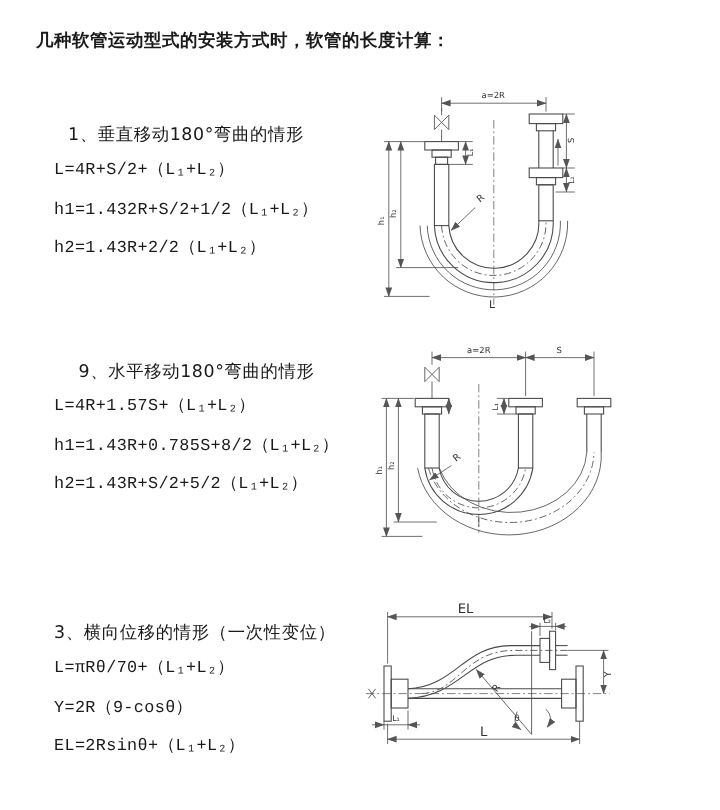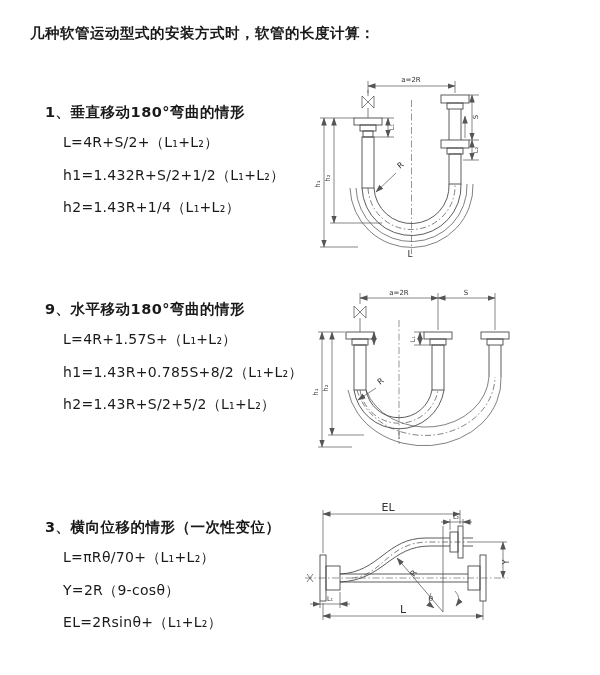--- a/index.html
+++ b/index.html
@@ -1,22 +1,22 @@
 <!DOCTYPE html>
 <html><head>
 <meta charset="utf-8">
 <style>
   html,body{margin:0;padding:0;background:#fff;}
   .page{position:relative;width:600px;height:675px;background:#ffffff;overflow:hidden;
         font-family:"DejaVu Sans","Liberation Sans",sans-serif;color:#1a1a1a;}
   .title{position:absolute;left:30px;top:24px;font-size:14.5px;font-weight:700;letter-spacing:.5px;}
   .section{position:absolute;left:45px;}
   .sec1{top:103px}.sec2{top:300px}.sec3{top:518px}
-  .heading{font-size:14.5px;font-weight:700;letter-spacing:.5px;}
-  .formula{margin-left:18px;font-size:14px;line-height:32.5px;letter-spacing:.3px;}
+  .heading{font-size:14.5px;font-weight:400;letter-spacing:.5px;text-align:center;}
+  .formula{font-size:14px;line-height:32.5px;letter-spacing:.3px;font-family:Liberation Mono, monospace;}
   .formulas{margin-top:4px;}
   .dgm{position:absolute;}
   .d1{left:310px;top:66px}.d2{left:308px;top:282px}.d3{left:300px;top:500px}
   svg text{font-family:"DejaVu Sans",sans-serif;fill:#333;}
   .ln{stroke:#4a4a4a;stroke-width:.9;fill:none;}
   .tn{stroke:#4a4a4a;stroke-width:.7;fill:none;}
   .dim{stroke:#555;stroke-width:.7;fill:none;}
   .cl{stroke:#6a6a6a;stroke-width:.7;fill:none;stroke-dasharray:7 2.5 1.5 2.5;}
   .hd{stroke-dasharray:6 2.5 1.5 2.5;}
   .t65{font-size:6.5px}.t7{font-size:7px}.t8{font-size:8px}.t9{font-size:9px}.t11{font-size:11px}
@@ -26,21 +26,21 @@
 
 <div class="page">
 
   <div class="title">几种软管运动型式的安装方式时，软管的长度计算：</div>
 
   <div class="section sec1">
     <div class="heading">1、垂直移动180°弯曲的情形</div>
     <div class="formulas">
       <div class="formula">L=4R+S/2+（L₁+L₂）</div>
       <div class="formula">h1=1.432R+S/2+1/2（L₁+L₂）</div>
-      <div class="formula">h2=1.43R+1/4（L₁+L₂）</div>
+      <div class="formula">h2=1.43R+2/2（L₁+L₂）</div>
     </div>
   </div>
 
   <svg class="dgm d1" width="282" height="196" viewBox="0 0 282 196">
     <defs>
       <marker id="ar1" viewBox="0 0 8 8" markerWidth="8" markerHeight="8" refX="7.5" refY="4" orient="auto-start-reverse" markerUnits="userSpaceOnUse">
         <path d="M0 1.2 L8 4 L0 6.8 z" fill="#555"></path>
       </marker>
       <pattern id="hz1" width="4" height="4" patternUnits="userSpaceOnUse">
         <path d="M0 0 L4 4 M4 0 L0 4" stroke="#8a8a8a" stroke-width="0.5"></path>

